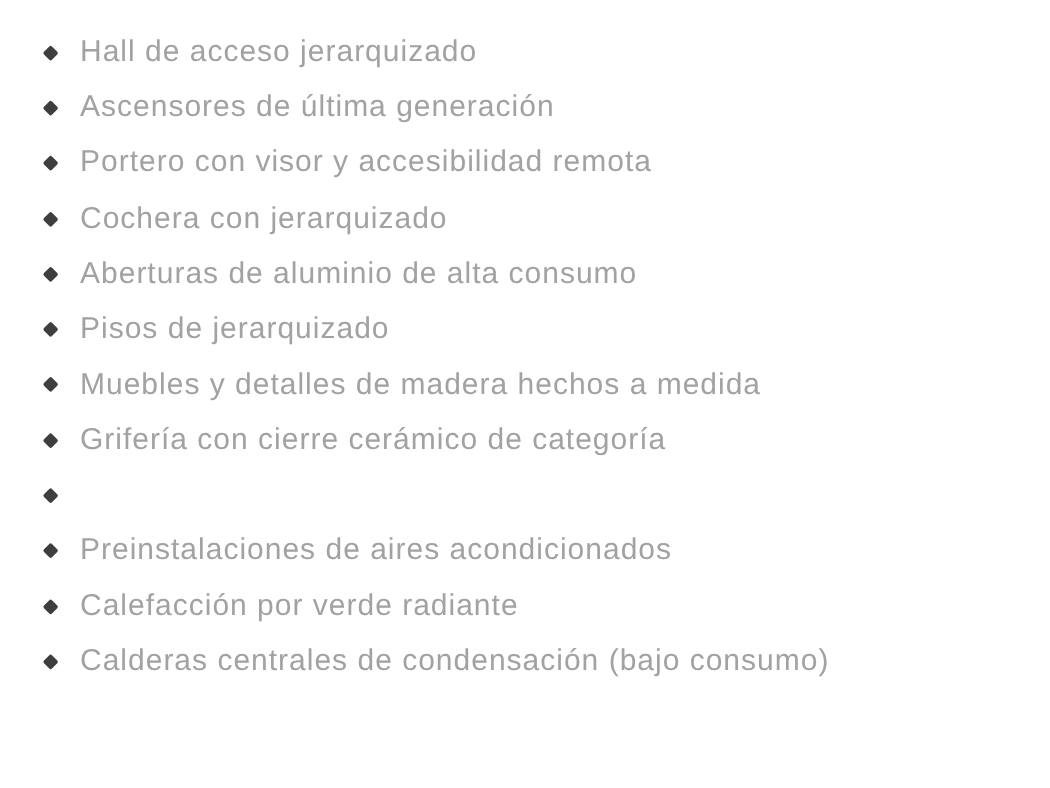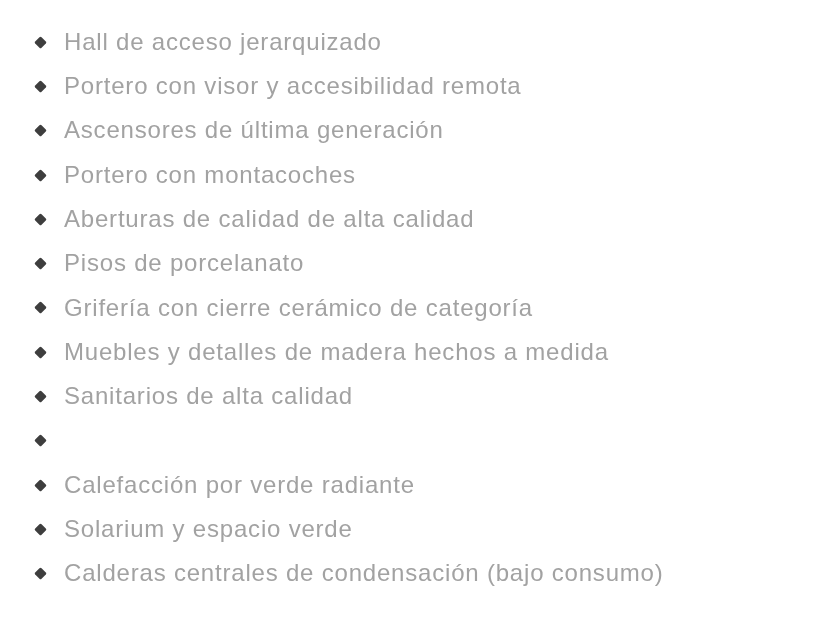--- a/index.html
+++ b/index.html
@@ -45,70 +45,66 @@
 <body>
 
 <ul class="amenities-list">
   <li>
     <span class="bullet"></span>
     <span class="label">Hall de acceso jerarquizado</span>
   </li>
 
   <li>
     <span class="bullet"></span>
+    <span class="label">Ascensores de última generación</span>
+  </li>
+
+  <li>
+    <span class="bullet"></span>
     <span class="label">Portero con visor y accesibilidad remota</span>
   </li>
 
   <li>
     <span class="bullet"></span>
-    <span class="label">Ascensores de última generación</span>
-  </li>
-
-  <li>
-    <span class="bullet"></span>
-    <span class="label">Portero con montacoches</span>
+    <span class="label">Cochera con jerarquizado</span>
   </li>
 
 
   <li>
     <span class="bullet"></span>
-    <span class="label">Aberturas de calidad de alta calidad</span>
+    <span class="label">Aberturas de aluminio de alta consumo</span>
   </li>
 
   <li>
     <span class="bullet"></span>
-    <span class="label">Pisos de porcelanato</span>
+    <span class="label">Pisos de jerarquizado</span>
+  </li>
+
+  <li>
+    <span class="bullet"></span>
+    <span class="label">Muebles y detalles de madera hechos a medida</span>
   </li>
 
   <li>
     <span class="bullet"></span>
     <span class="label">Grifería con cierre cerámico de categoría</span>
   </li>
 
   <li>
     <span class="bullet"></span>
-    <span class="label">Muebles y detalles de madera hechos a medida</span>
   </li>
 
   <li>
     <span class="bullet"></span>
-    <span class="label">Sanitarios de alta calidad</span>
-  </li>
-
-  <li>
-    <span class="bullet"></span>
+    <span class="label">Preinstalaciones de aires acondicionados</span>
   </li>
 
   <li>
     <span class="bullet"></span>
     <span class="label">Calefacción por verde radiante</span>
   </li>
 
-  <li>
-    <span class="bullet"></span>
-    <span class="label">Solarium y espacio verde</span>
-  </li>
 
   <li>
     <span class="bullet"></span>
     <span class="label">Calderas centrales de condensación (bajo consumo)</span>
   </li>
 </ul>
 
 </body></html>

